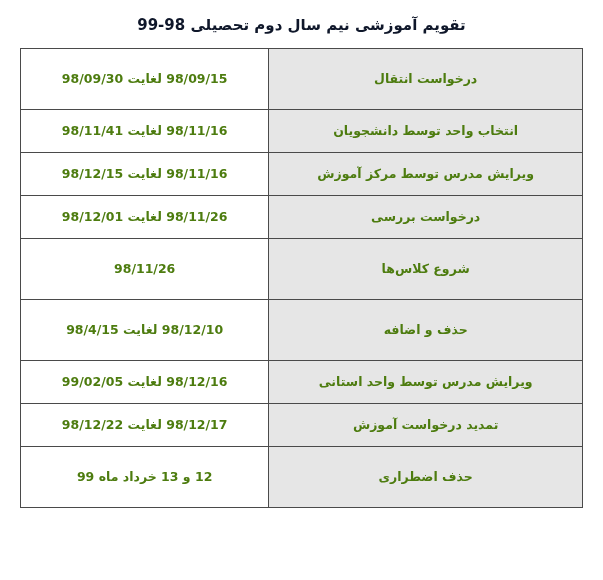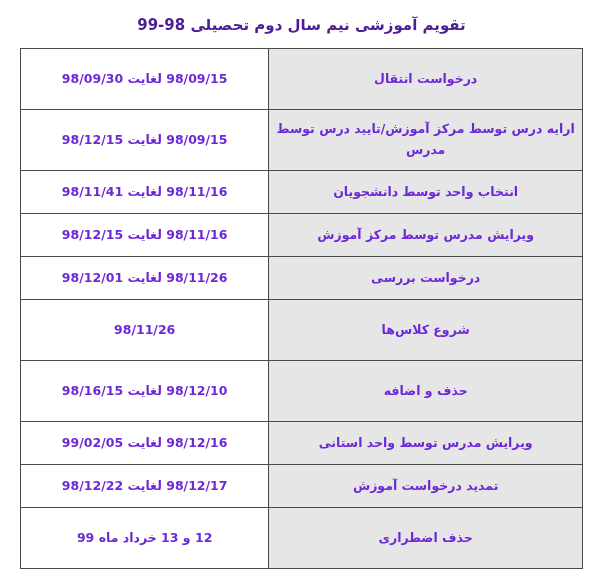--- a/index.html
+++ b/index.html
@@ -17,21 +17,21 @@
   .page {
     width: 603px;
     height: 580px;
     position: relative;
     box-sizing: border-box;
   }
   .doc-title {
     text-align: center;
     font-size: 15px;
     font-weight: bold;
-    color: #4c1d95;
+    color: #0f172a;
     padding-top: 16px;
     padding-bottom: 14px;
     letter-spacing: 0px;
     direction: rtl;
   }
   .table-wrap {
     margin: 0 auto;
     width: 563px;
   }
   table.calendar {
@@ -40,21 +40,21 @@
     table-layout: fixed;
     direction: rtl;
   }
   table.calendar td {
     border: 1px solid #4a4a4a;
     font-size: 12.5px;
     text-align: center;
     vertical-align: middle;
     padding: 6px 4px;
     line-height: 1.65;
-    color: #6d28d9;
+    color: #4d7c0f;
   }
   td.label-cell {
     width: 56%;
     background: #e6e6e6;
     font-weight: bold;
   }
   td.date-cell {
     width: 44%;
     background: #ffffff;
     font-weight: bold;
@@ -74,43 +74,39 @@
 
   <div class="doc-title">تقویم آموزشی نیم سال دوم تحصیلی 98-99</div>
 
   <div class="table-wrap">
     <table class="calendar">
       <tbody>
           <tr class="tall">
             <td class="label-cell">درخواست انتقال</td>
             <td class="date-cell">98/09/15 لغایت 98/09/30</td>
           </tr>
-          <tr class="tall">
-            <td class="label-cell">ارایه درس توسط مرکز آموزش/تایید درس توسط مدرس</td>
-            <td class="date-cell">98/09/15 لغایت 98/12/15</td>
-          </tr>
           <tr class="short">
             <td class="label-cell">انتخاب واحد توسط دانشجویان</td>
             <td class="date-cell">98/11/16 لغایت 98/11/41</td>
           </tr>
           <tr class="short">
             <td class="label-cell">ویرایش مدرس توسط مرکز آموزش</td>
             <td class="date-cell">98/11/16 لغایت 98/12/15</td>
           </tr>
           <tr class="short">
             <td class="label-cell">درخواست بررسی</td>
             <td class="date-cell">98/11/26 لغایت 98/12/01</td>
           </tr>
           <tr class="tall">
             <td class="label-cell">شروع کلاس‌ها</td>
             <td class="date-cell">98/11/26</td>
           </tr>
           <tr class="tall">
             <td class="label-cell">حذف و اضافه</td>
-            <td class="date-cell">98/12/10 لغایت 98/16/15</td>
+            <td class="date-cell">98/12/10 لغایت 98/4/15</td>
           </tr>
           <tr class="short">
             <td class="label-cell">ویرایش مدرس توسط واحد استانی</td>
             <td class="date-cell">98/12/16 لغایت 99/02/05</td>
           </tr>
           <tr class="short">
             <td class="label-cell">تمدید درخواست آموزش</td>
             <td class="date-cell">98/12/17 لغایت 98/12/22</td>
           </tr>
           <tr class="tall">

